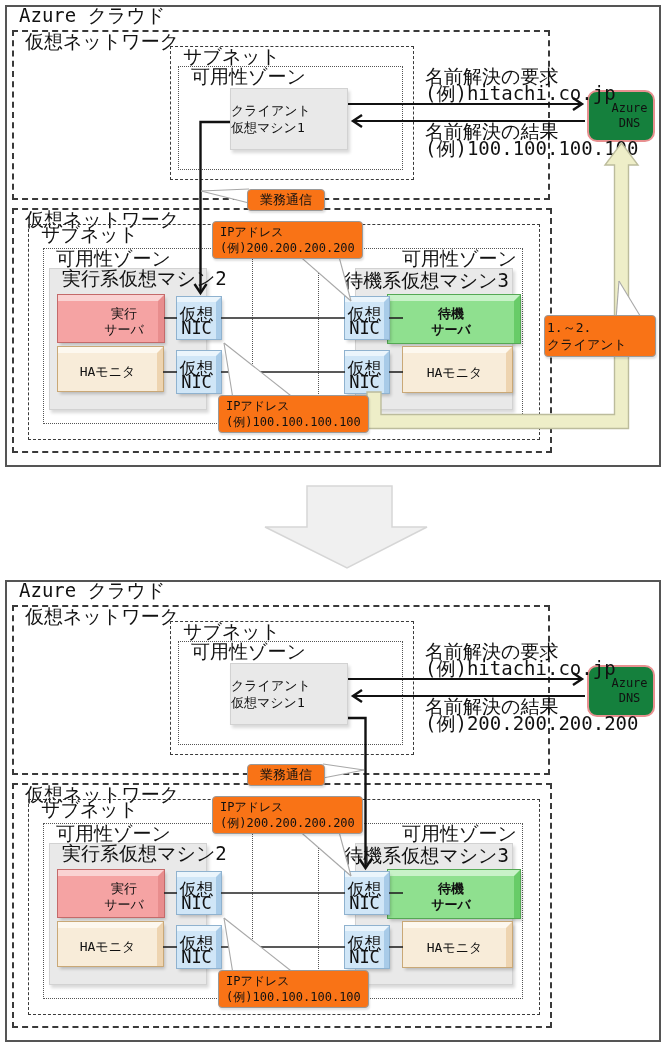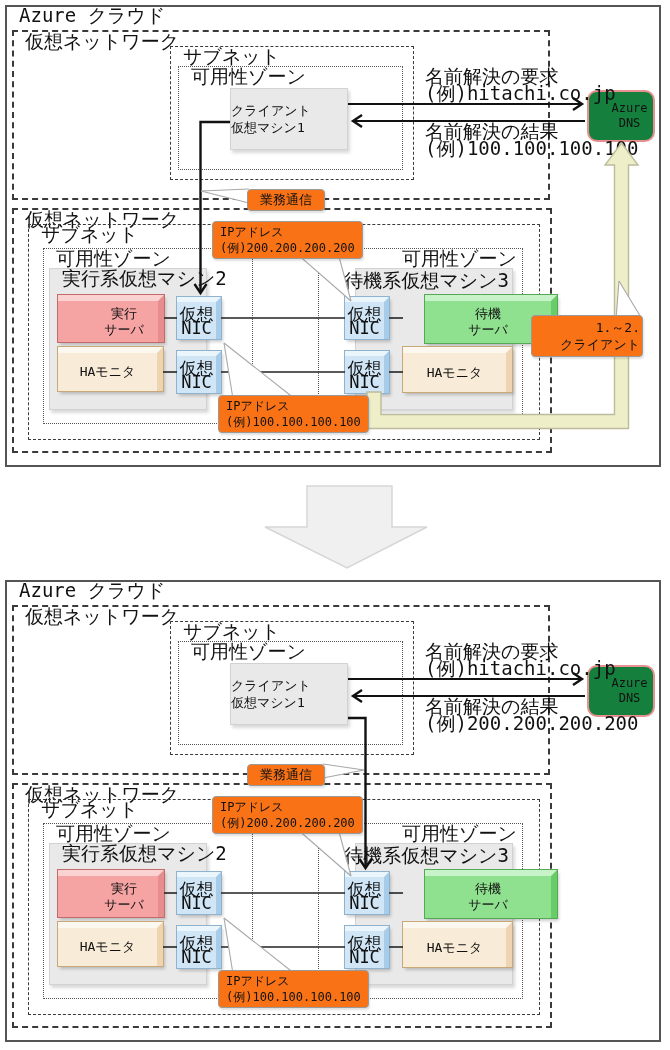--- a/index.html
+++ b/index.html
@@ -18,21 +18,21 @@
   .dotbox{border:1px dotted #555;}
   .graybox{background:#e9e9e9;border:1px solid #d2d2d2;box-shadow:2px 3px 3px rgba(0,0,0,.15);}
   .lbl{position:absolute;font-size:19px;line-height:15px;white-space:nowrap;z-index:1;margin-left:6px;}
   .z1{z-index:1;}
 
   
   .callout{position:absolute;box-sizing:border-box;background:#f97316;border:1px solid #9a9a9a;
            border-radius:4px;box-shadow:1px 2px 2px rgba(0,0,0,.12);z-index:3;}
   .ip-callout{padding:2px 7px;font-size:12px;line-height:16px;white-space:nowrap;}
   .biz-callout{left:247px;top:189px;width:78px;height:22px;font-size:13px;line-height:20px;text-align:center;}
-  .rec-callout{left:531px;top:315px;width:112px;padding:3px 2px;font-size:13px;line-height:17px;text-align:right;}
+  .rec-callout{left:544px;top:315px;width:112px;padding:3px 2px;font-size:13px;line-height:17px;text-align:left;}
 
   
   .clientvm{left:230px;top:88px;width:118px;height:62px;display:flex;flex-direction:column;
             align-items:flex-start;justify-content:center;font-size:13px;line-height:17px;z-index:1;}
   .dns{left:587px;top:90px;width:68px;height:52px;background:#15803d;border:2px solid #e89090;
        border-radius:10px;display:flex;flex-direction:column;align-items:center;justify-content:center;
        font-size:12px;line-height:15px;z-index:1;padding-left:17px;}
 
   
   .b3d{position:absolute;box-sizing:border-box;display:flex;flex-direction:column;align-items:center;
@@ -65,21 +65,21 @@
   .subnet2-lbl{left:35px;top:227px;}
   .az2l{left:43px;top:248px;width:210px;height:176px;}
   .az2l-lbl{left:50px;top:251px;}
   .az2r{left:318px;top:248px;width:205px;height:176px;}
   .az2r-lbl{right:153px;top:251px;}
   .machine2{left:49px;top:268px;width:158px;height:142px;}
   .machine2-lbl{left:56px;top:271px;}
   .machine3{left:355px;top:268px;width:158px;height:142px;}
   .machine3-lbl{right:161px;top:273px;}
   .execbox{left:58px;top:295px;width:106px;height:47px;}
-  .standbybox{left:425px;top:295px;width:132px;height:48px;}
+  .standbybox{left:388px;top:295px;width:132px;height:48px;font-weight:bold;}
   .halbox{left:58px;top:347px;width:105px;height:44px;}
   .harbox{left:403px;top:347px;width:109px;height:45px;}
   .nic1{left:177px;top:297px;} .nic2{left:177px;top:351px;}
   .nic3{left:345px;top:297px;} .nic4{left:345px;top:351px;}
   .ip1{left:212px;top:221px;}
   .ip2{left:218px;top:395px;}
 </style>
 </head>
 <body>
 

